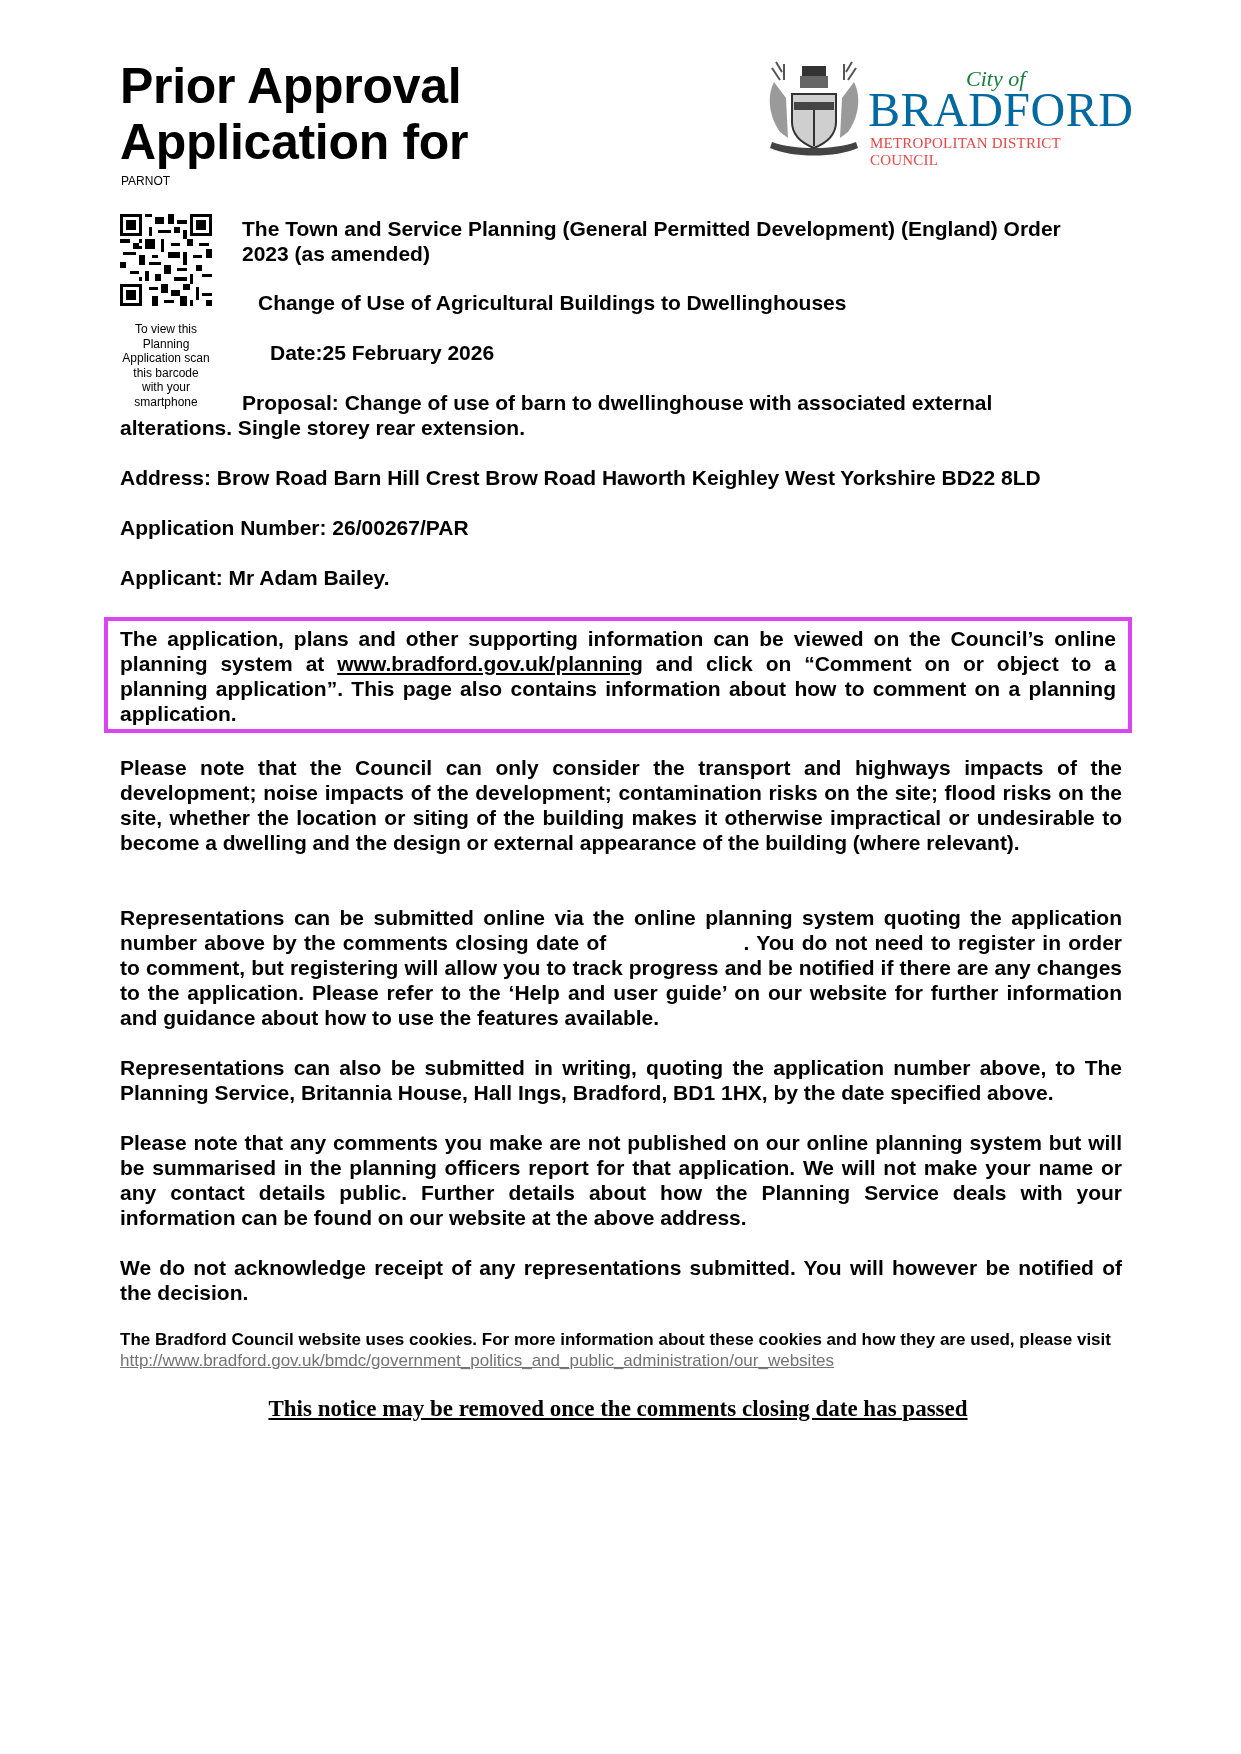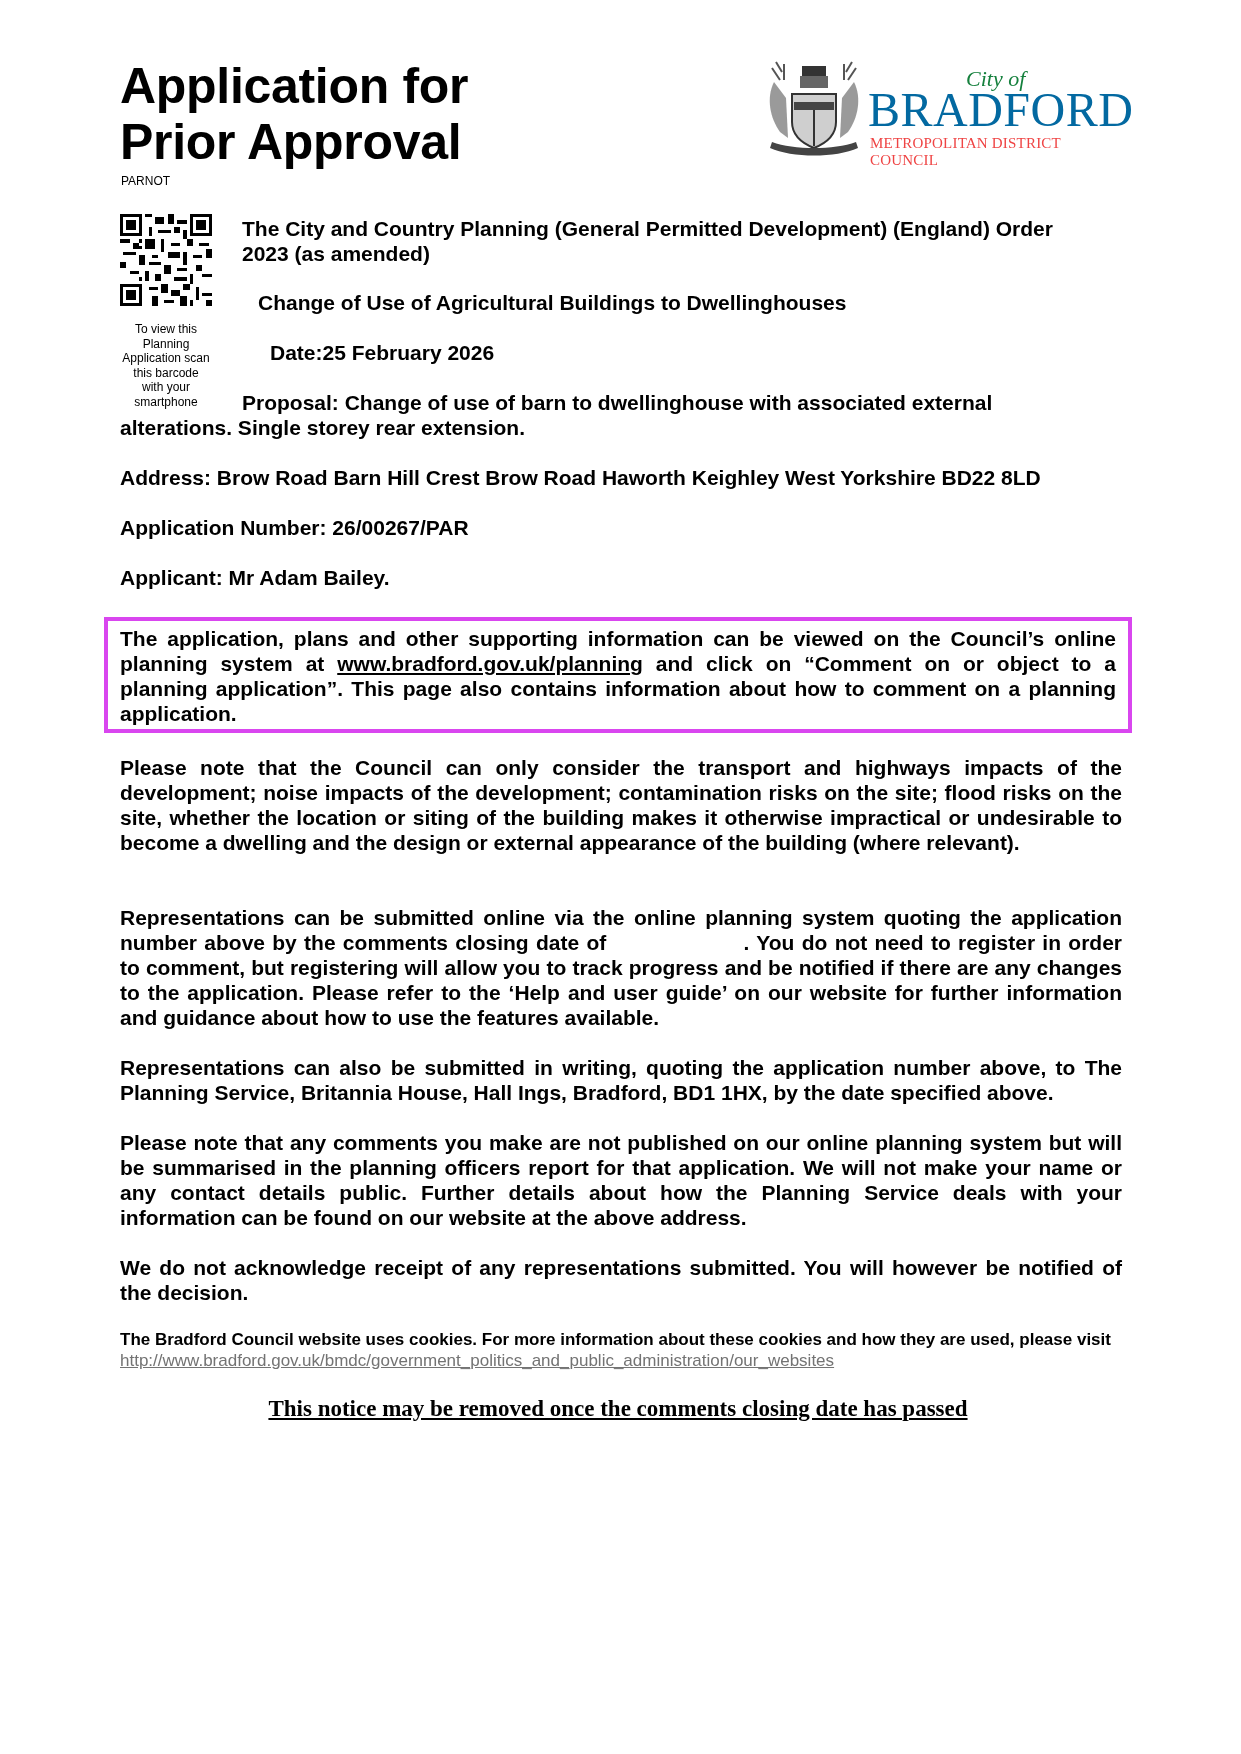--- a/index.html
+++ b/index.html
@@ -53,22 +53,22 @@
     .footer-note {
       left: 120px; width: 996px; top: 1396px; text-align: center; font-size: 23px; font-weight: bold;
       text-decoration: underline;
       font-family: Liberation Serif, serif;
     }
   </style>
 </head>
 <body>
 
 <div class="abs title">
+  <div>Prior Approval</div>
   <div>Application for</div>
-  <div>Prior Approval</div>
 </div>
 <div class="abs code-ref">PARNOT</div>
 
 <div class="abs logo">
   <svg class="crest" viewBox="0 0 104 102">
     <g fill="none" stroke="#555" stroke-width="2">
       <path d="M10 10 L18 22 M22 6 L22 22 M14 4 L20 14"></path>
       <path d="M94 10 L86 22 M82 6 L82 22 M90 4 L84 14"></path>
     </g>
     <path d="M12 24 C4 40 8 60 18 74 L26 80 L24 40 Z" fill="#9a9a9a"></path>
@@ -150,21 +150,21 @@
 <div class="abs qr-caption">
   <div>To view this</div>
   <div>Planning</div>
   <div>Application scan</div>
   <div>this barcode</div>
   <div>with your</div>
   <div>smartphone</div>
 </div>
 
 <div class="abs hd" style="left:242px; top:216px; width:890px;">
-  <div>The City and Country Planning (General Permitted Development) (England) Order</div>
+  <div>The Town and Service Planning (General Permitted Development) (England) Order</div>
   <div>2023 (as amended)</div>
 </div>
 <div class="abs hd" style="left:242px; top:290px;margin-left:16px;">Change of Use of Agricultural Buildings to Dwellinghouses</div>
 <div class="abs hd" style="left:242px; top:340px;margin-left:28px;">Date:25 February 2026</div>
 <div class="abs hd" style="left:242px; top:390px;">Proposal: Change of use of barn to dwellinghouse with associated external</div>
 <div class="abs hd" style="left:120px; top:415px;">alterations.  Single storey rear extension.</div>
 <div class="abs hd" style="left:120px; top:465px;">Address: Brow Road Barn Hill Crest Brow Road Haworth Keighley West Yorkshire BD22 8LD</div>
 <div class="abs hd" style="left:120px; top:515px;">Application Number: 26/00267/PAR</div>
 <div class="abs hd" style="left:120px; top:565px;">Applicant: Mr Adam Bailey.</div>
 

